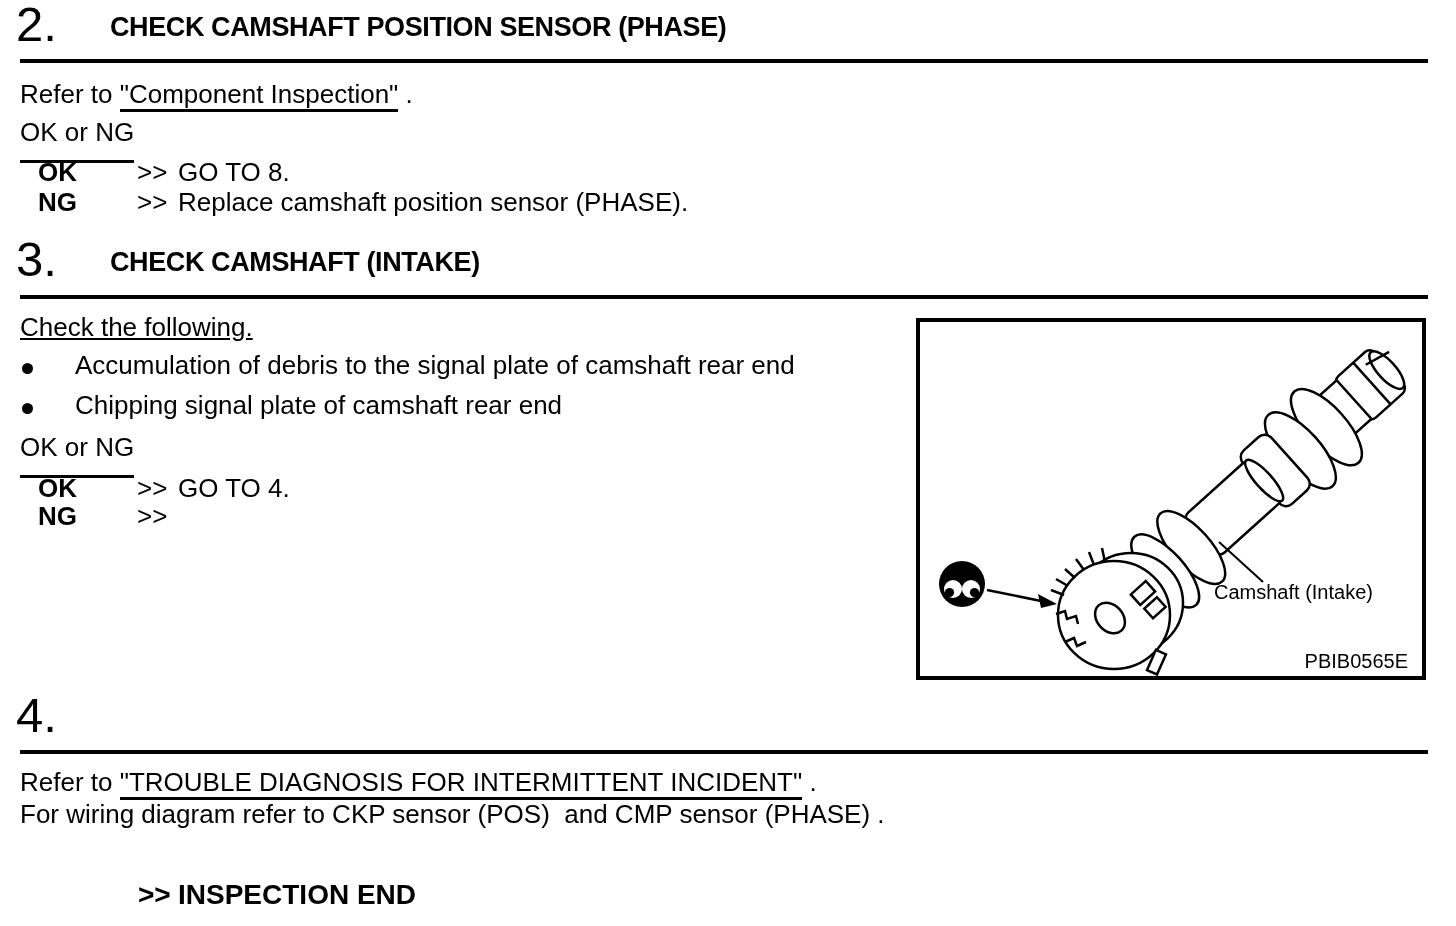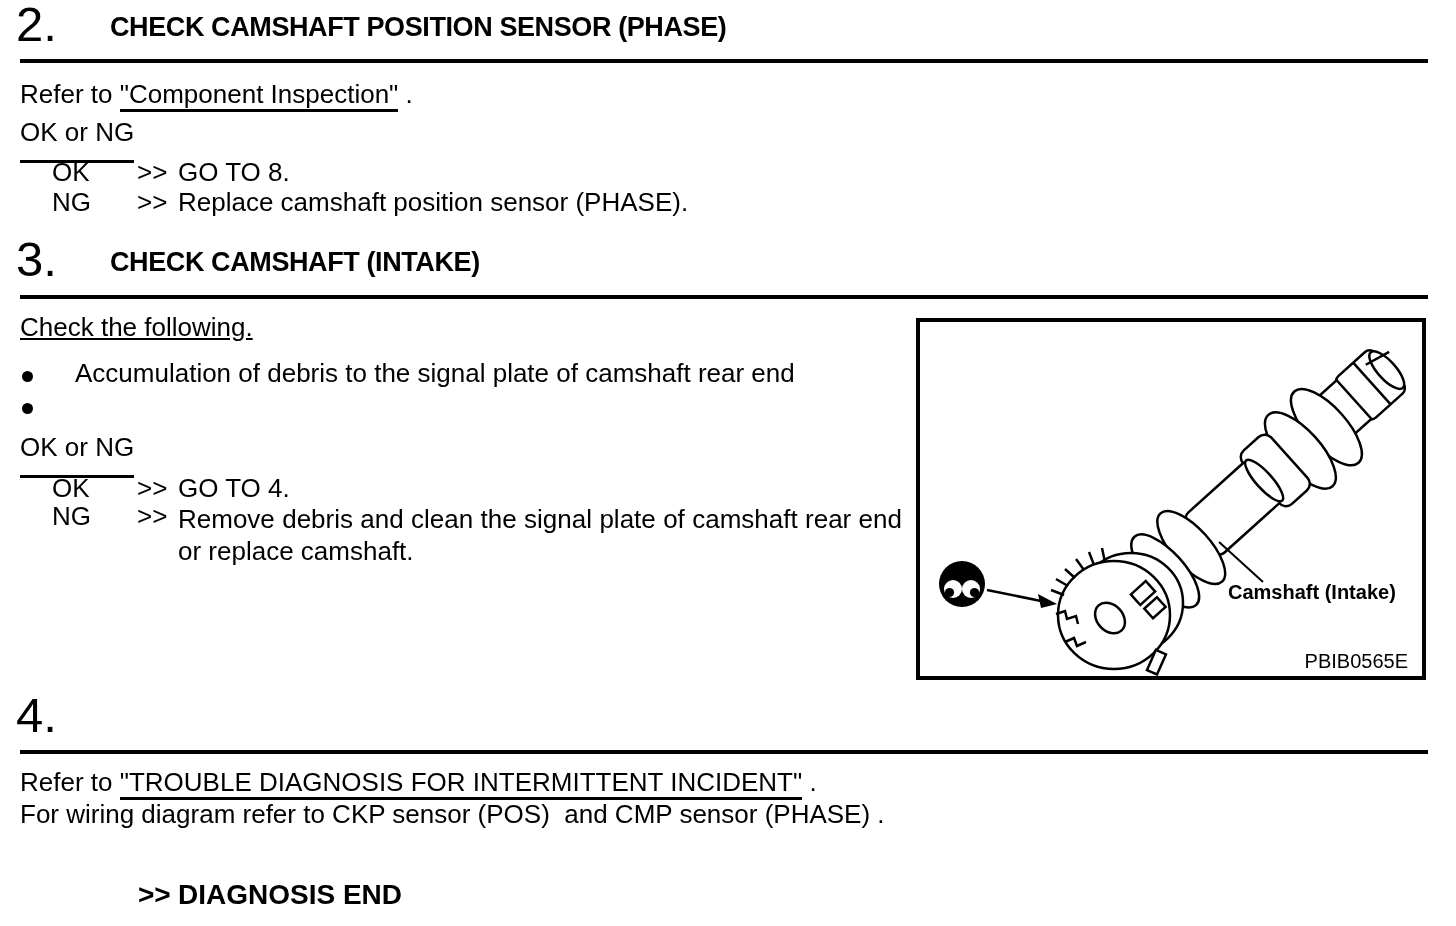--- a/index.html
+++ b/index.html
@@ -16,34 +16,34 @@
     display:flex;align-items:baseline;
     white-space:nowrap;
   }
   .step-num{font-size:49px;line-height:1;width:58px;}
   .step-title{font-size:27px;font-weight:bold;line-height:1;letter-spacing:-0.4px;position:relative;top:-5px;margin-left:36px;}
   .rule{position:absolute;left:20px;width:1408px;height:4px;background:#000;}
   .body-line{position:absolute;left:20px;font-size:26px;line-height:1;white-space:nowrap;}
   .doc-link{color:#000;text-decoration:none;border-bottom:3px solid #000;cursor:pointer;}
   .okng{border-bottom:3px solid #000;padding-bottom:15px;display:inline-block;}
   .result-row{position:absolute;left:0;top:0;width:100%;height:32px;font-size:26px;line-height:1;}
-  .res-label{position:absolute;left:52px;}
+  .res-label{position:absolute;left:38px;font-weight:bold;}
   .res-arrow{position:absolute;left:137px;}
   .res-text{position:absolute;left:178px;white-space:nowrap;}
   .res-text.wrap{white-space:normal;width:724px;text-align:justify;line-height:32px;}
   .bullet-row{position:absolute;left:0;width:900px;height:32px;}
   .bullet-dot{position:absolute;left:22px;top:11px;width:11px;height:11px;border-radius:50%;background:#000;}
   .bullet-text{position:absolute;left:75px;font-size:26px;line-height:1;white-space:nowrap;}
   .prewrap{white-space:pre-wrap;}
   .figure-box{
     position:absolute;left:916px;top:318px;width:510px;height:362px;
     border:4px solid #000;box-sizing:border-box;background:#fff;
   }
   .figure-box svg{position:absolute;left:0;top:0;}
-  .fig-label{position:absolute;left:308px;top:260px;font-size:20px;font-weight:bold;line-height:1;white-space:nowrap;}
+  .fig-label{position:absolute;left:294px;top:260px;font-size:20px;font-weight:normal;line-height:1;white-space:nowrap;}
   .fig-code{position:absolute;right:14px;top:329px;font-size:20px;line-height:1;white-space:nowrap;}
   .end-row{position:absolute;left:0;top:881px;width:100%;height:34px;font-size:28px;font-weight:bold;line-height:1;}
   .end-arrow{position:absolute;left:138px;}
   .end-text{position:absolute;left:178px;white-space:nowrap;}
 </style>
 </head>
 <body>
 
 <div class="page">
 
@@ -71,41 +71,41 @@
   </div>
 
   <div class="step-heading" style="top:235px;">
     <span class="step-num">3.</span>
     <span class="step-title">CHECK CAMSHAFT (INTAKE)</span>
   </div>
   <div class="rule" style="top:295px;"></div>
 
   <div class="body-line" style="top:314px;text-decoration:underline;">Check the following.</div>
 
-  <div class="bullet-row" style="top:360px;">
+  <div class="bullet-row" style="top:352px;">
     <span class="bullet-dot"></span>
     <span class="bullet-text">Accumulation of debris to the signal plate of camshaft rear end</span>
   </div>
   <div class="bullet-row" style="top:392px;">
     <span class="bullet-dot"></span>
+    <span class="bullet-text">Chipping signal plate of camshaft rear end</span>
   </div>
 
   <div class="body-line" style="top:434px;">
     <span class="okng">OK or NG</span>
   </div>
 
   <div class="result-row" style="top:475px;">
     <span class="res-label">OK</span>
     <span class="res-arrow">&gt;&gt;</span>
     <span class="res-text">GO TO 4.</span>
   </div>
   <div class="result-row" style="top:503px;height:70px;">
     <span class="res-label">NG</span>
     <span class="res-arrow">&gt;&gt;</span>
-    <span class="res-text wrap">Remove debris and clean the signal plate of camshaft rear end or replace camshaft.</span>
   </div>
 
   <div class="figure-box">
     <svg width="502" height="354" viewBox="0 0 502 354">
 
       <g stroke="#000" stroke-width="2.5" fill="#fff">
         <g transform="rotate(-42 197 291)">
 
           <rect x="513" y="263" width="50" height="56" rx="7"></rect>
           <line x1="540" y1="263" x2="540" y2="319" fill="none"></line>
@@ -172,16 +172,16 @@
     <span class="step-num">4.</span>
   </div>
   <div class="rule" style="top:750px;"></div>
 
   <div class="body-line" style="top:769px;"><span>Refer to </span><a class="doc-link">"TROUBLE DIAGNOSIS FOR INTERMITTENT INCIDENT"</a><span> .</span></div>
 
   <div class="body-line prewrap" style="top:801px;">For wiring diagram refer to CKP sensor (POS)  and CMP sensor (PHASE) .</div>
 
   <div class="end-row">
     <span class="end-arrow">&gt;&gt;</span>
-    <span class="end-text">DIAGNOSIS END</span>
+    <span class="end-text">INSPECTION END</span>
   </div>
 
 </div>
 
 </body></html>

